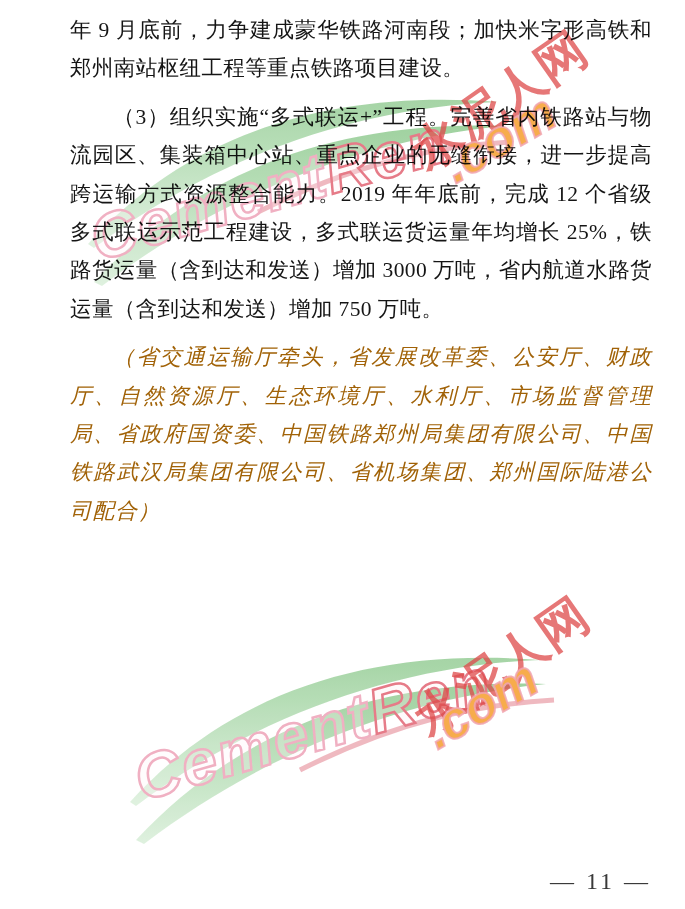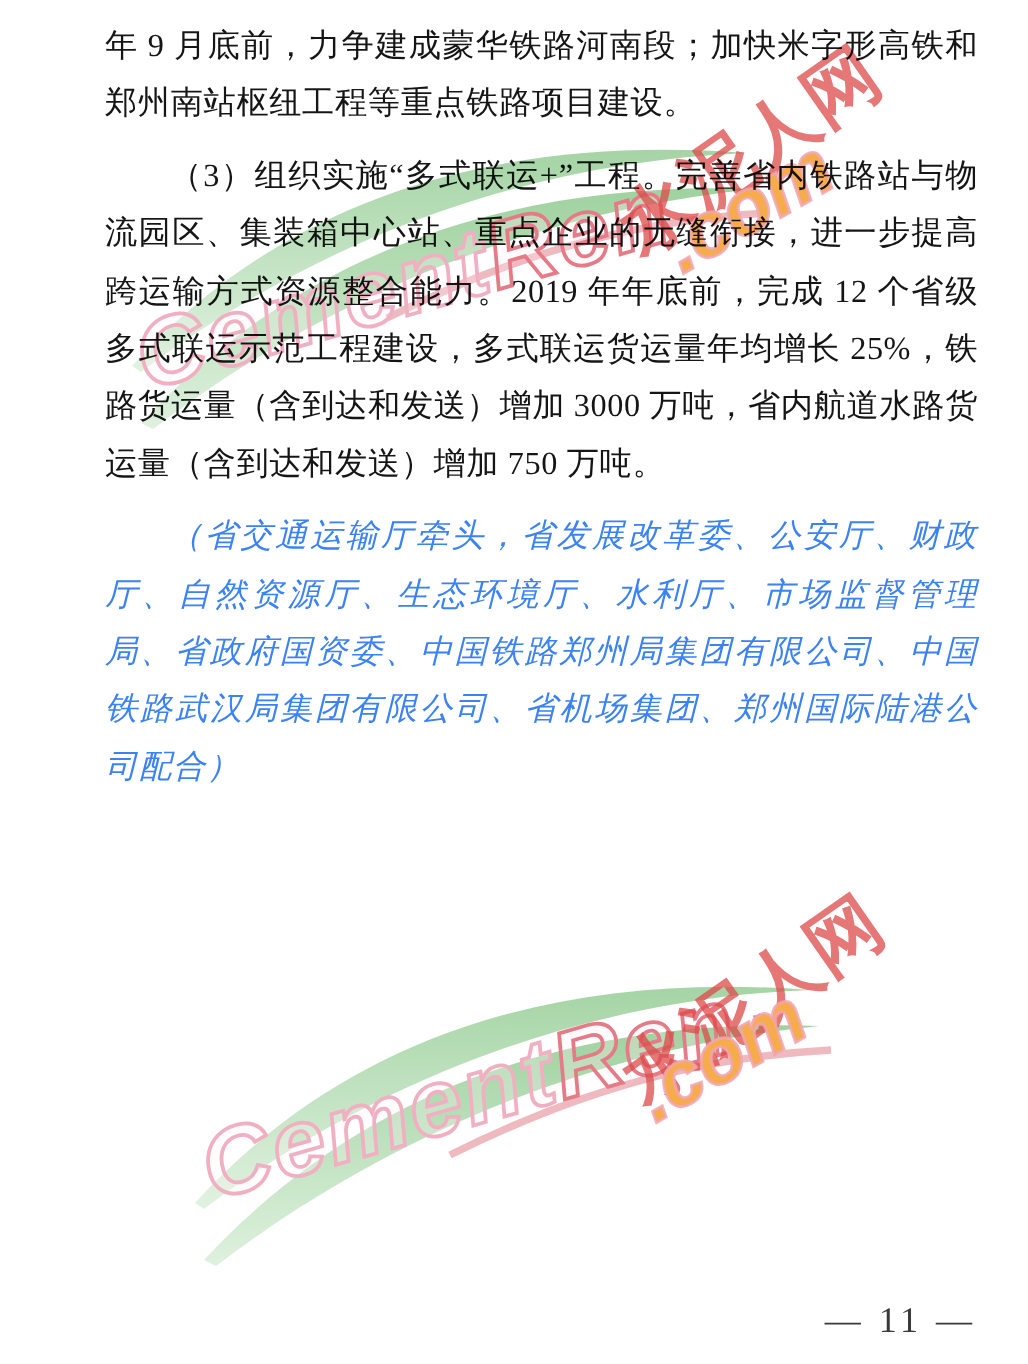--- a/index.html
+++ b/index.html
@@ -1,21 +1,21 @@
 <!DOCTYPE html>
 <html><head>
 <meta charset="utf-8">
 <style>
   html,body{margin:0;padding:0;background:#ffffff;}
   body{width:685px;height:909px;position:relative;overflow:hidden;}
   .page{position:absolute;inset:0;background:#ffffff;font-family:"Liberation Serif","DejaVu Serif",serif;color:#151515;}
   .content{position:absolute;left:60px;top:1px;width:602px;font-size:21.5px;line-height:38.4px;text-align:justify;letter-spacing:.4px;z-index:1;}
   .content p{margin:10px;}
   .ind{text-indent:2em;}
-  .kai{font-style:italic;letter-spacing:1.1px;color:#3b82f6;font-family:Liberation Serif, serif;}
+  .kai{font-style:italic;letter-spacing:1.1px;color:#a16207;font-family:Liberation Serif, serif;}
   .footer{position:absolute;right:34px;bottom:14px;font-size:24px;letter-spacing:3px;color:#3a3a3a;z-index:1;}
 
   
   .wm{position:absolute;width:510px;height:315px;pointer-events:none;mix-blend-mode:multiply;opacity:.92;z-index:3;}
   .wm-upper{left:78px;top:48px;}
   .wm-lower{left:120px;top:606px;}
   .wm-swoosh{position:absolute;left:0;top:26px;width:440px;height:220px;}
   .wm-latin{position:absolute;font-family:"Liberation Sans","DejaVu Sans",sans-serif;font-style:italic;font-weight:bold;font-size:63px;letter-spacing:2px;transform:rotate(-16deg);transform-origin:left center;white-space:nowrap;}
   .wm-upper .wm-latin{left:14px;top:156px;}
   .wm-lower .wm-latin{left:16px;top:138px;}

